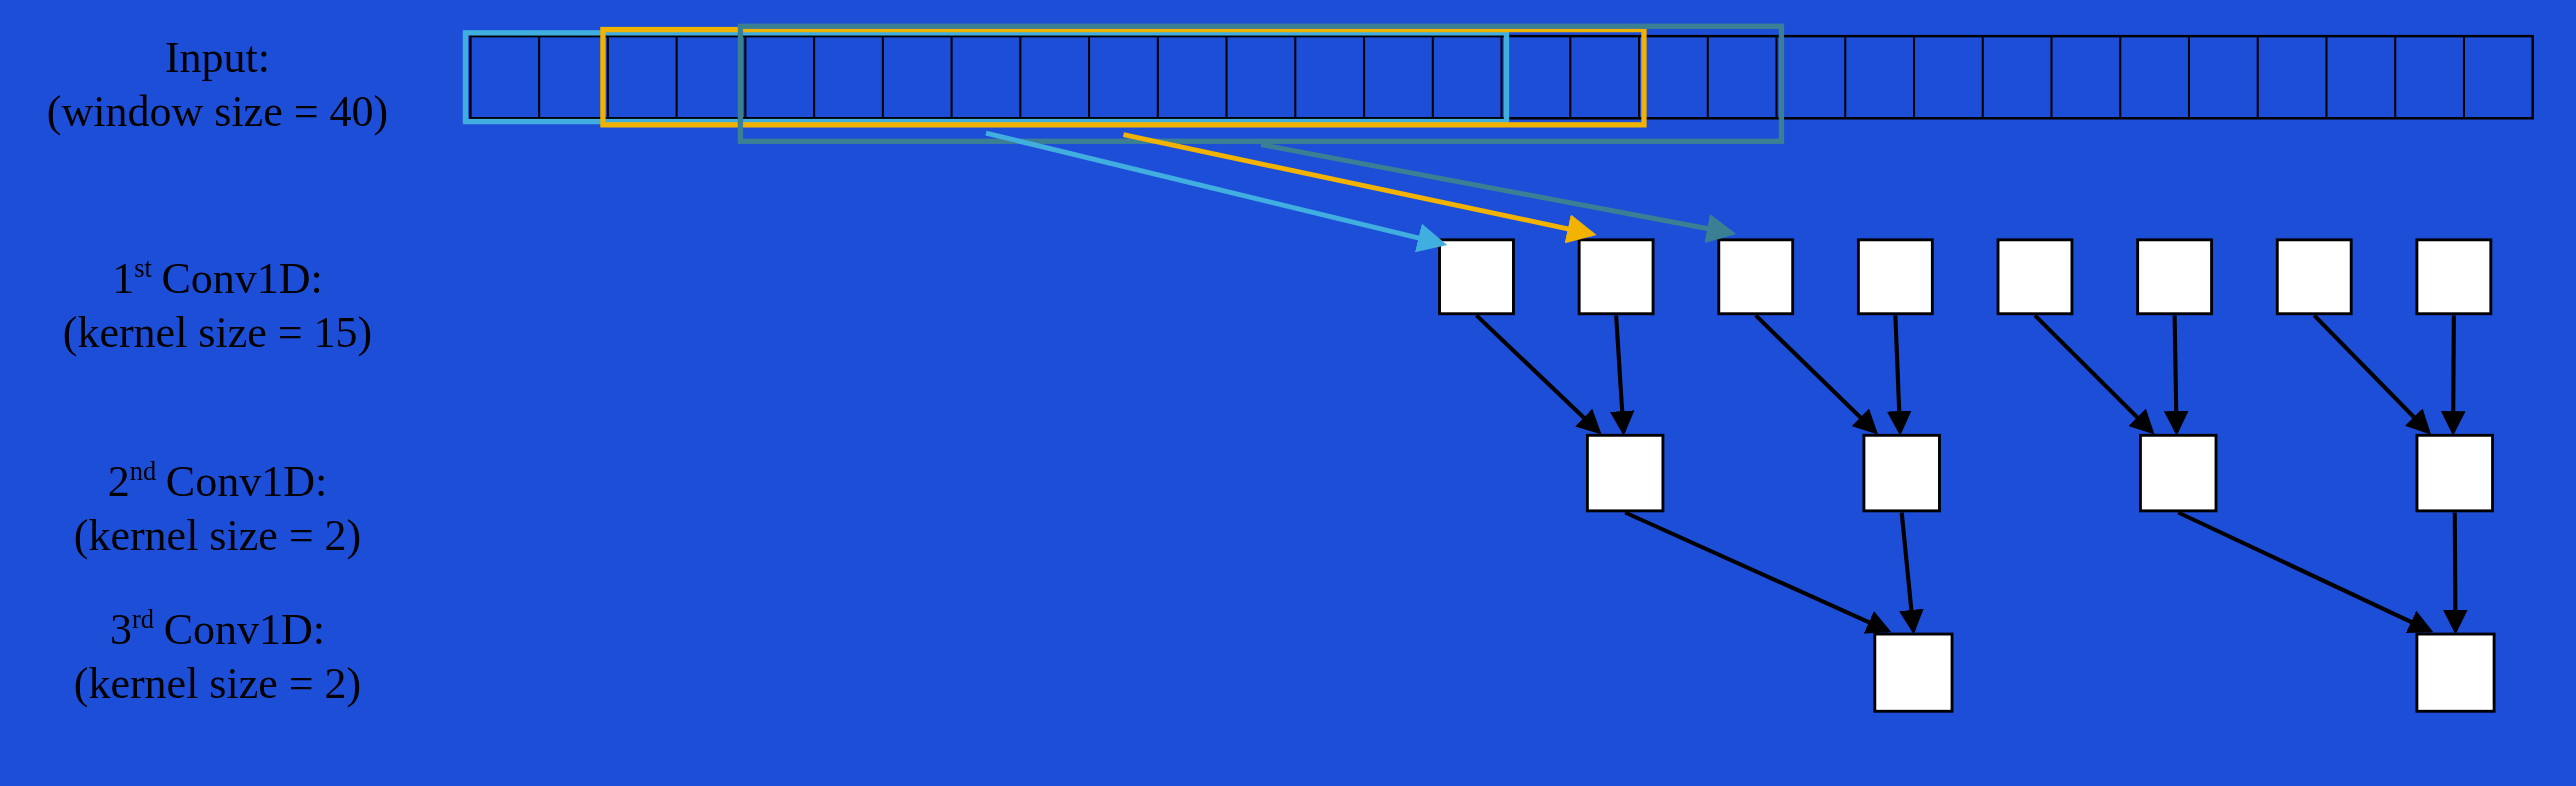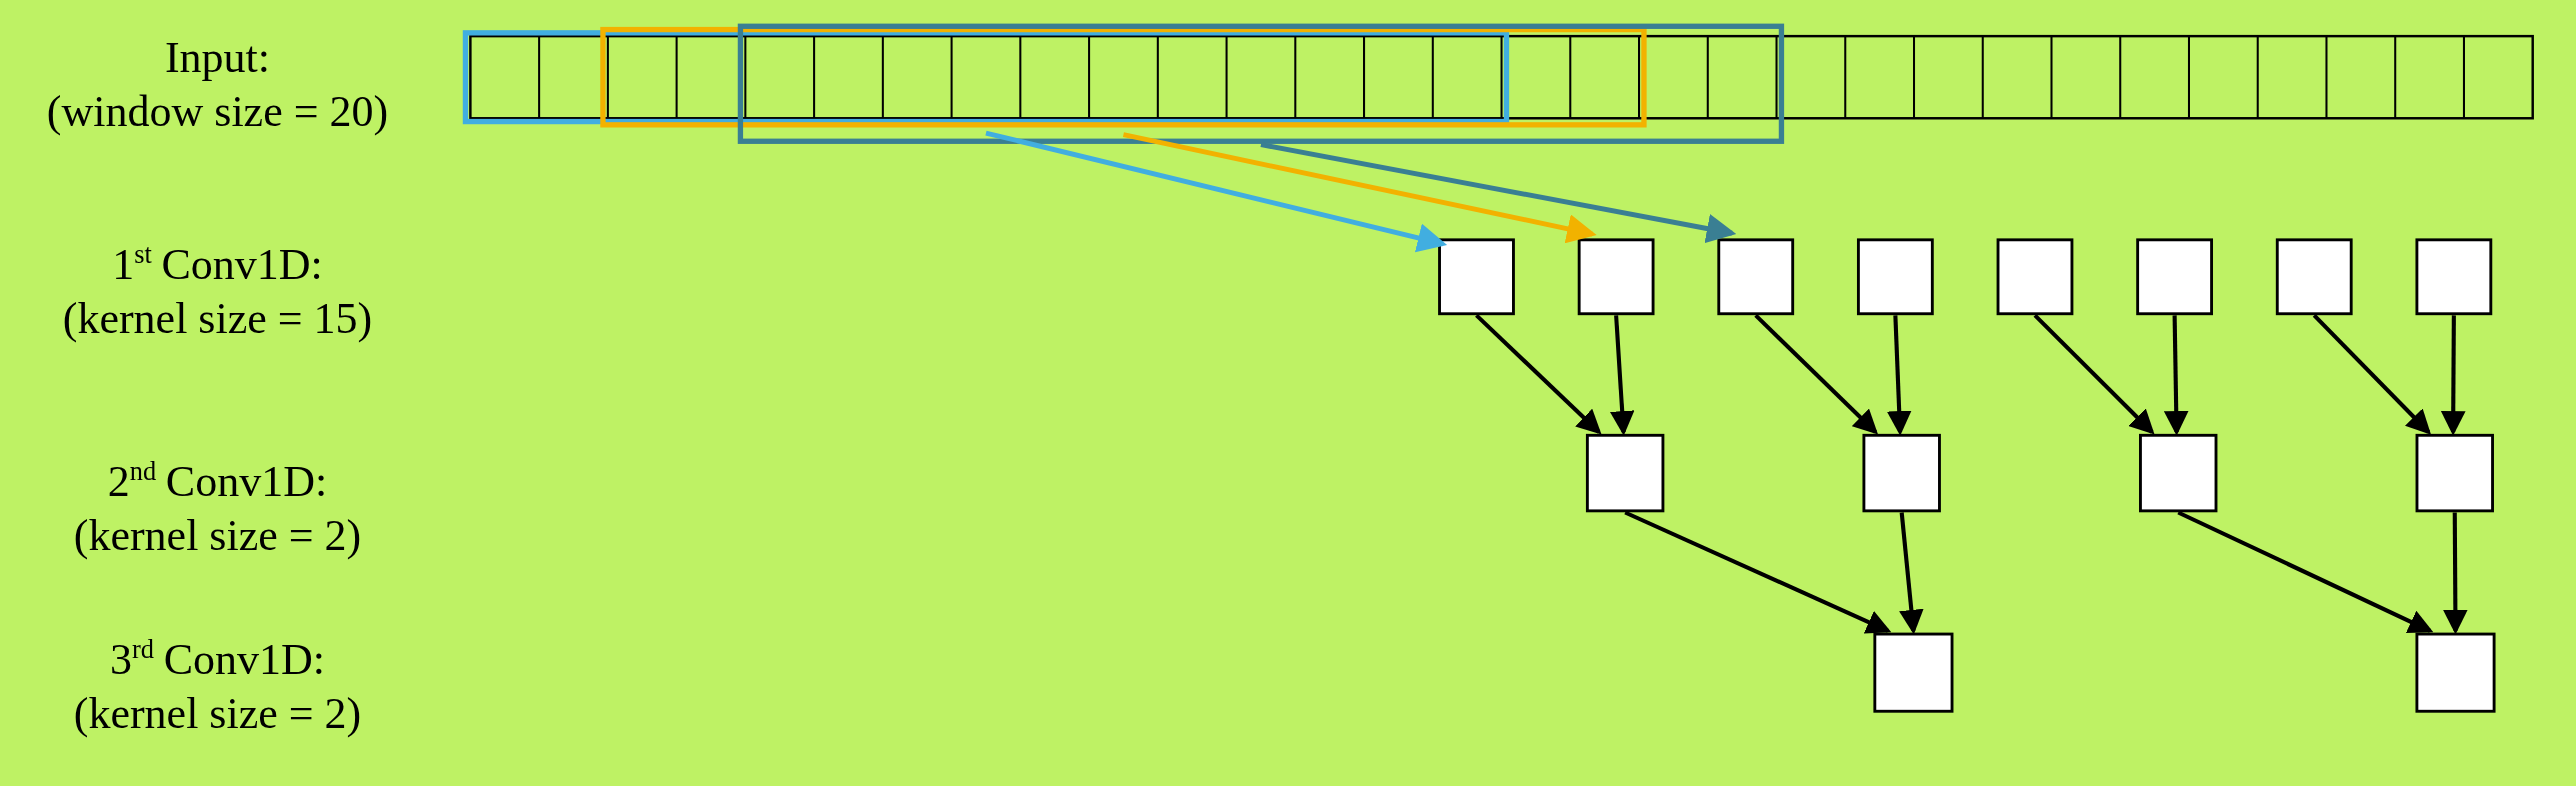--- a/index.html
+++ b/index.html
@@ -9,21 +9,21 @@
     width: 2576px;
     height: 786px;
     overflow: hidden;
     font-family: "Liberation Serif", "DejaVu Serif", serif;
     color: #000000;
   }
   .canvas {
     position: relative;
     width: 2576px;
     height: 786px;
-    background: #bef264;
+    background: #1d4ed8;
   }
   .canvas > svg {
     position: absolute;
     left: 0;
     top: 0;
   }
   .label {
     position: absolute;
     left: 0;
     width: 435px;
@@ -131,32 +131,32 @@
         <line x1="2987" y1="384" x2="2986.1" y2="526" stroke="#000000" stroke-width="5" marker-end="url(#ah-k)"></line>
         <line x1="1978" y1="624" x2="2298" y2="768" stroke="#000000" stroke-width="5" marker-end="url(#ah-k)"></line>
         <line x1="2314.7" y1="624" x2="2329" y2="768" stroke="#000000" stroke-width="5" marker-end="url(#ah-k)"></line>
         <line x1="2651.4" y1="624" x2="2958" y2="768" stroke="#000000" stroke-width="5" marker-end="url(#ah-k)"></line>
         <line x1="2988.1" y1="624" x2="2989" y2="768" stroke="#000000" stroke-width="5" marker-end="url(#ah-k)"></line>
       </g>
     </svg>
 
   <div class="label" style="top:31px">
     <div>Input:</div>
-    <div>(window size = 20)</div>
+    <div>(window size = 40)</div>
   </div>
 
-  <div class="label" style="top:238px">
+  <div class="label" style="top:252px">
     <div><span>1</span><sup>st</sup><span class="lname">Conv1D:</span></div>
     <div class="bold">(kernel size = 15)</div>
   </div>
 
   <div class="label" style="top:455px">
     <div><span>2</span><sup>nd</sup><span class="lname">Conv1D:</span></div>
     <div>(kernel size = 2)</div>
   </div>
 
-  <div class="label" style="top:633px">
+  <div class="label" style="top:603px">
     <div><span>3</span><sup>rd</sup><span class="lname">Conv1D:</span></div>
     <div>(kernel size = 2)</div>
   </div>
 
 </div>
 
 
 </body></html>

